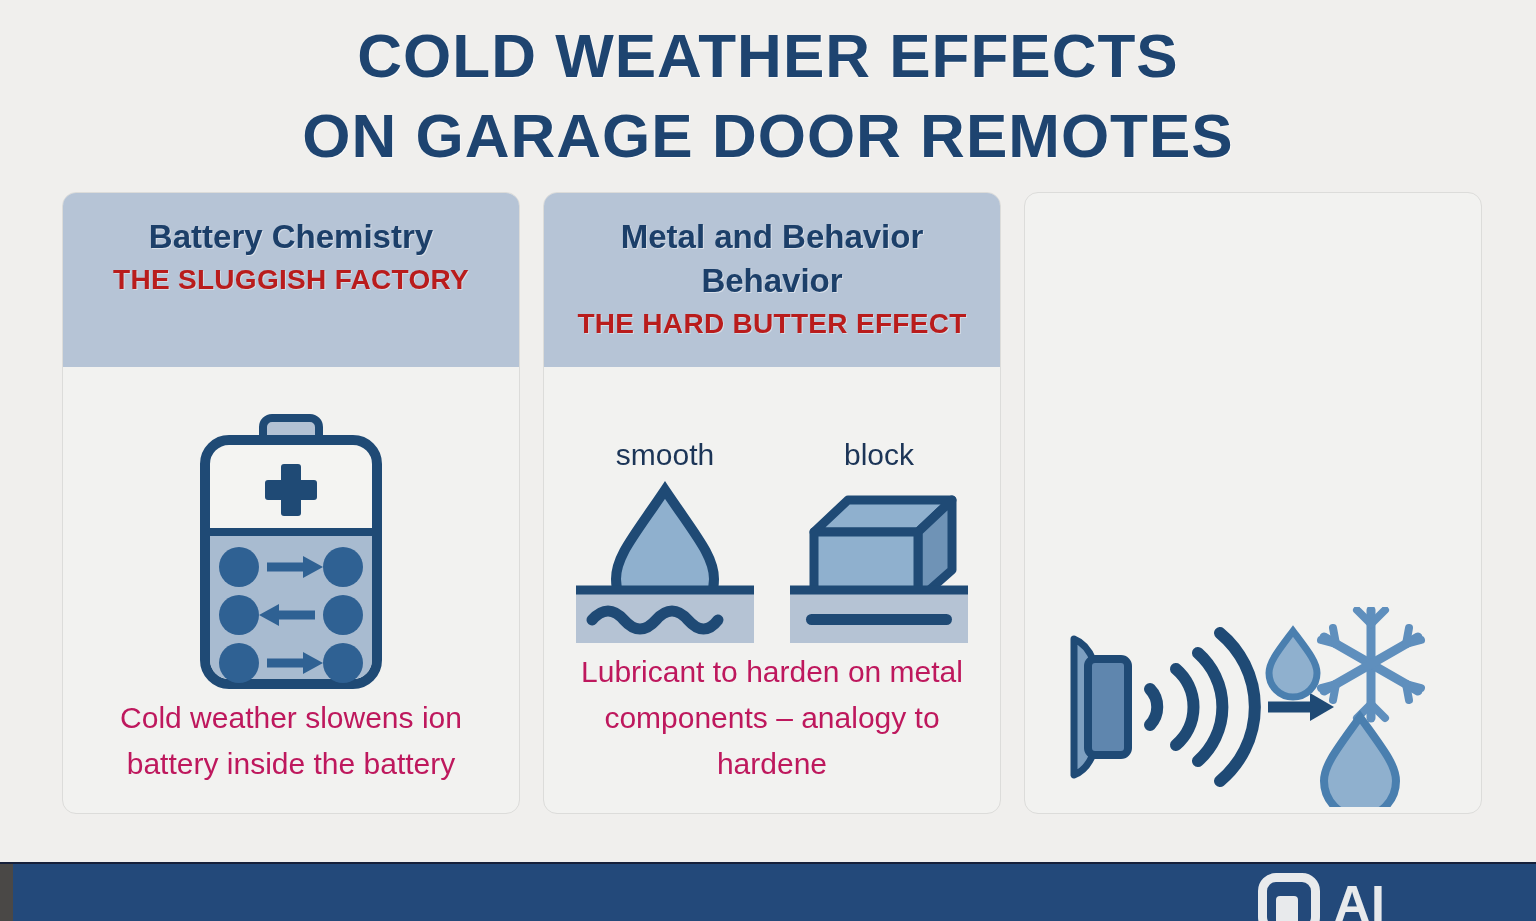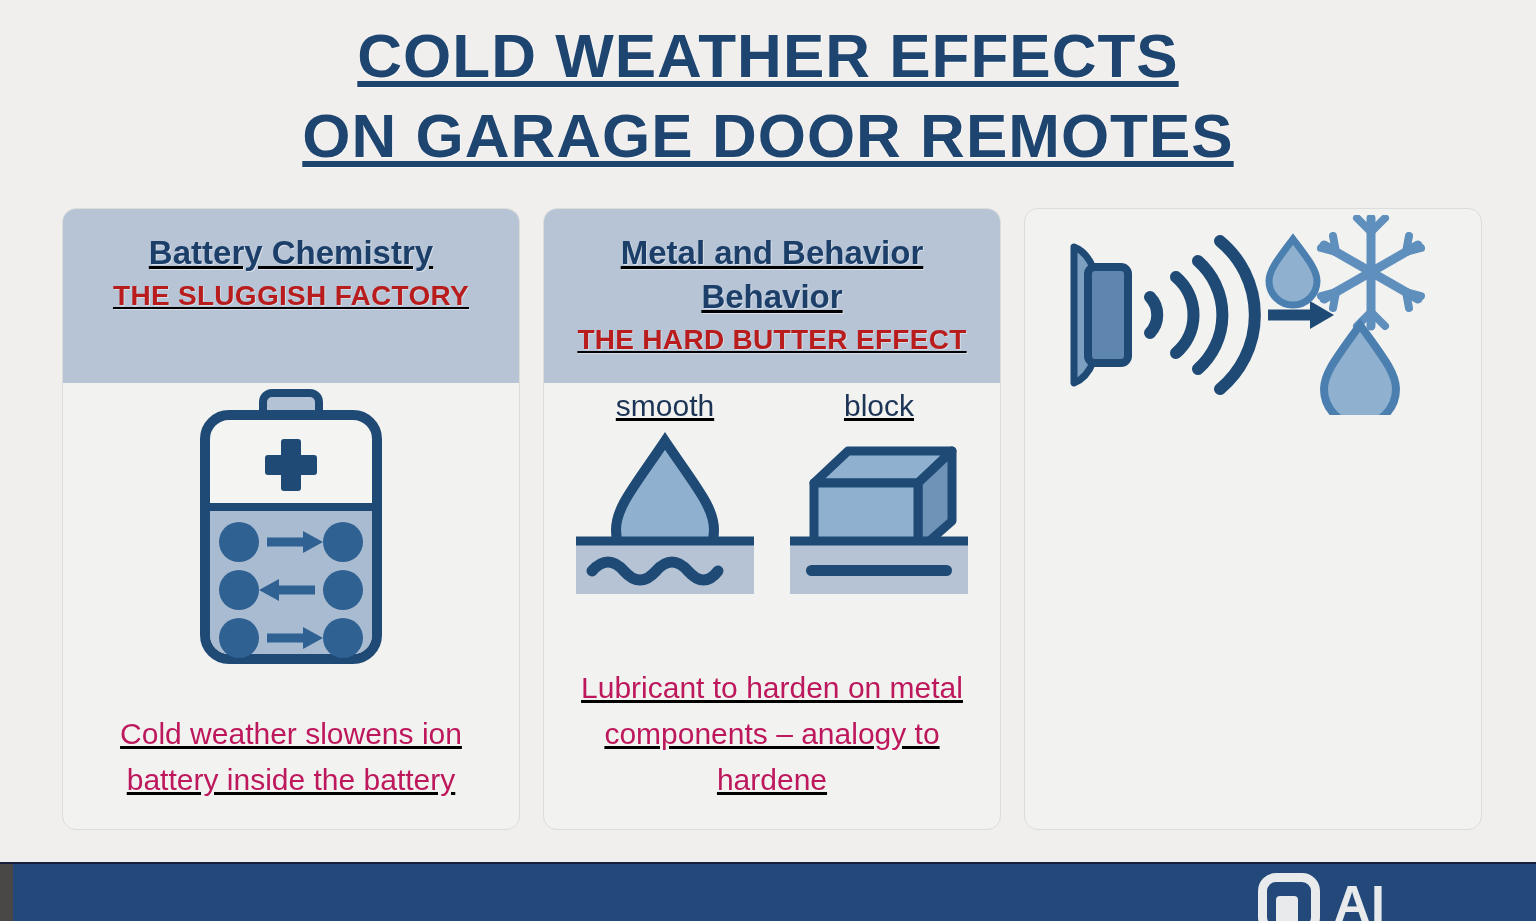--- a/index.html
+++ b/index.html
@@ -25,33 +25,31 @@
   }
   .title-line {
     font-family: "Liberation Sans", sans-serif;
     font-weight: 700;
     font-size: 62px;
     line-height: 80px;
     letter-spacing: 1px;
     color: #1e4470;
     text-transform: uppercase;
     text-shadow: 1px 1px 0 rgba(255,255,255,0.55);
-    text-decoration: underline;
   }
 
   
   .cards-row {
     position: absolute;
-    top: 208px;
+    top: 192px;
     left: 62px;
     width: 1420px;
     height: 622px;
     display: flex;
     gap: 23px;
-    text-decoration: underline;
   }
 
   .card {
     flex: 1 1 0;
     background: #f2f2f0;
     border: 1px solid #dcdcda;
     border-radius: 14px;
     display: flex;
     flex-direction: column;
     align-items: center;
@@ -88,21 +86,21 @@
     text-align: center;
     text-transform: uppercase;
     letter-spacing: 0.3px;
     text-shadow: 1px 1px 0 rgba(255,255,255,0.4);
   }
 
   .card-visual {
     flex: 1 1 auto;
     width: 100%;
     display: flex;
-    align-items: flex-start;
+    align-items: flex-end;
     justify-content: center;
     padding: 6px 10px;
   }
 
   .card-body-text {
     font-size: 30px;
     line-height: 46px;
     color: #be185d;
     text-align: center;
     padding: 0 24px 26px 24px;

